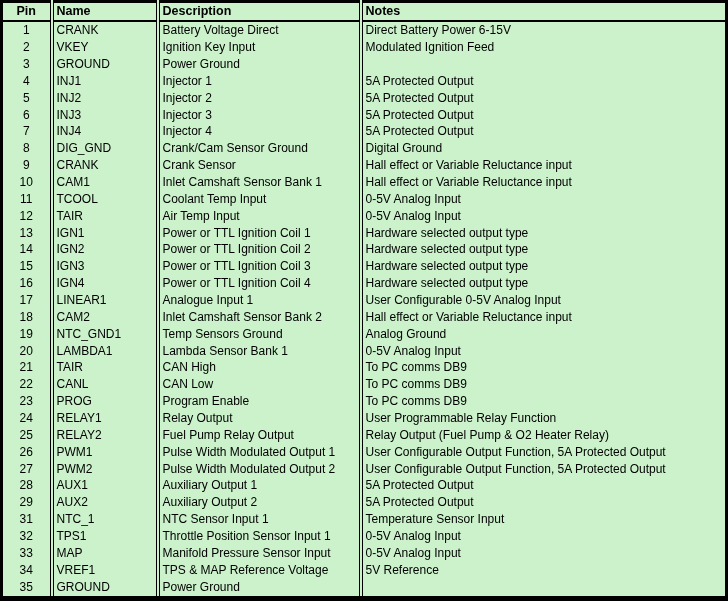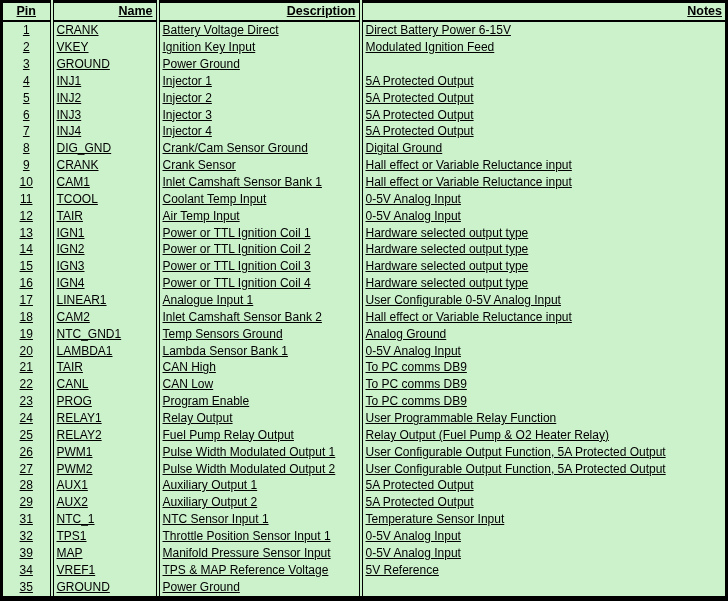--- a/index.html
+++ b/index.html
@@ -14,39 +14,38 @@
     width: 728px;
     height: 601px;
     table-layout: fixed;
     border-collapse: collapse;
     background: #ccf2cc;
     border: 3px solid #000;
     border-bottom-width: 5px;
     font-family: "Liberation Sans", "DejaVu Sans", sans-serif;
     font-size: 12px;
     color: #000;
-    text-decoration: underline;
   }
   col.c-pin  { width: 50px; }
   col.c-name { width: 106px; }
   col.c-desc { width: 203px; }
   th, td {
     padding: 0 3px;
     vertical-align: middle;
     white-space: nowrap;
     overflow: hidden;
     line-height: 1.05;
   }
   th + th, td + td {
     border-left: 4px double #000;
   }
   th {
     font-weight: bold;
     font-size: 12.5px;
-    text-align: right;
+    text-align: left;
     border-bottom: 2px solid #000;
     height: 17px;
   }
   td { height: 15px; }
   th.pin, td.pin { text-align: center; padding: 0 1px; }
 </style>
 </head>
 <body>
 
 <table class="pinout">
@@ -245,21 +244,21 @@
         <td>NTC Sensor Input 1</td>
         <td>Temperature Sensor Input</td>
       </tr>
       <tr>
         <td class="pin">32</td>
         <td>TPS1</td>
         <td>Throttle Position Sensor Input 1</td>
         <td>0-5V Analog Input</td>
       </tr>
       <tr>
-        <td class="pin">39</td>
+        <td class="pin">33</td>
         <td>MAP</td>
         <td>Manifold Pressure Sensor Input</td>
         <td>0-5V Analog Input</td>
       </tr>
       <tr>
         <td class="pin">34</td>
         <td>VREF1</td>
         <td>TPS &amp; MAP Reference Voltage</td>
         <td>5V Reference</td>
       </tr>

